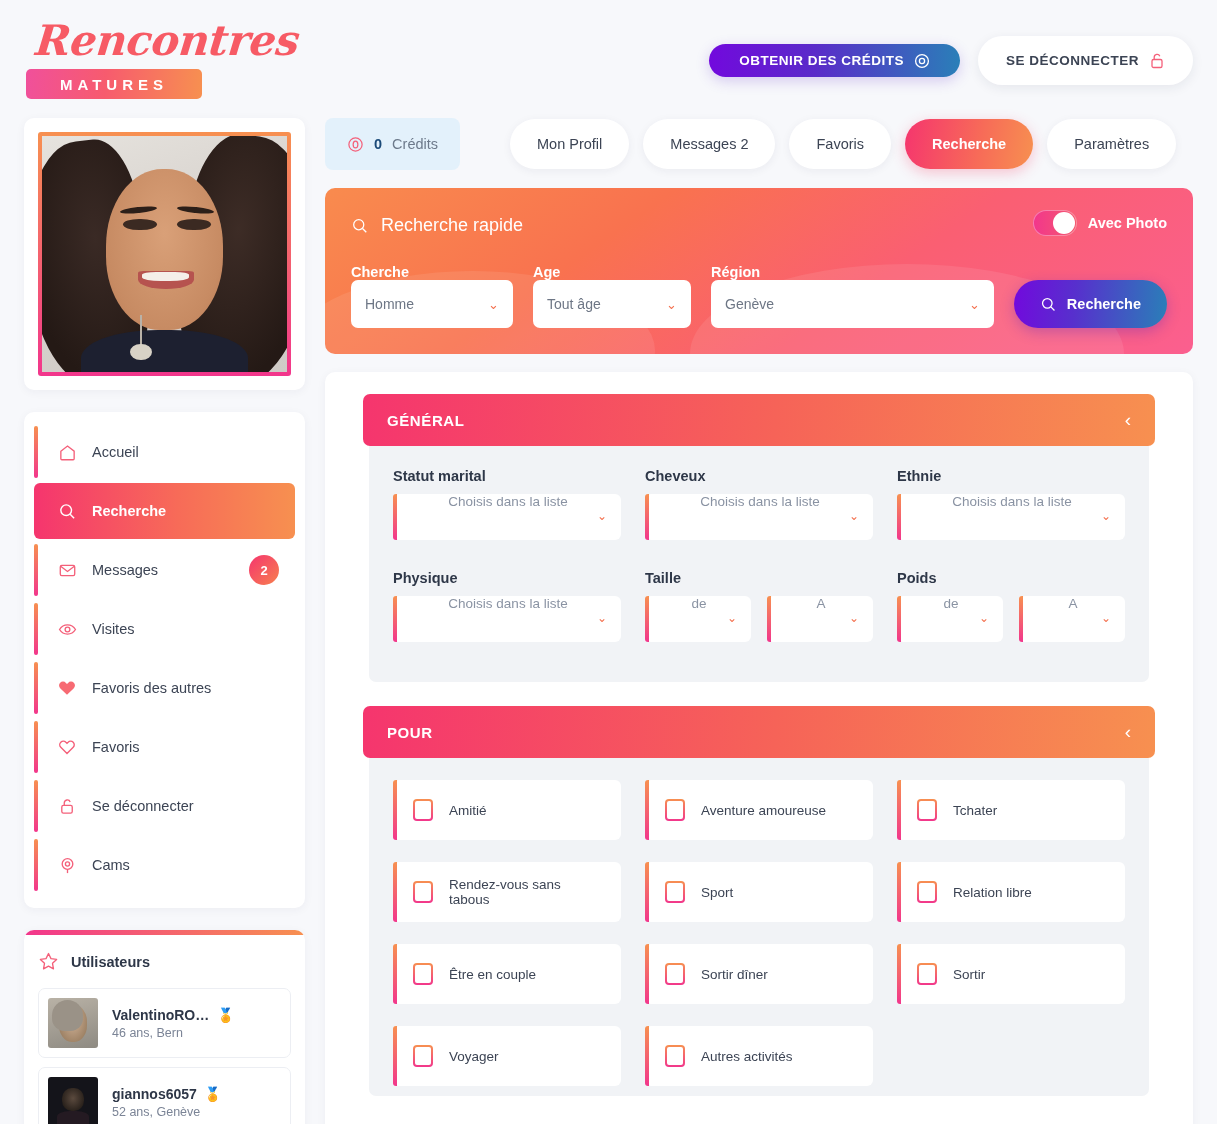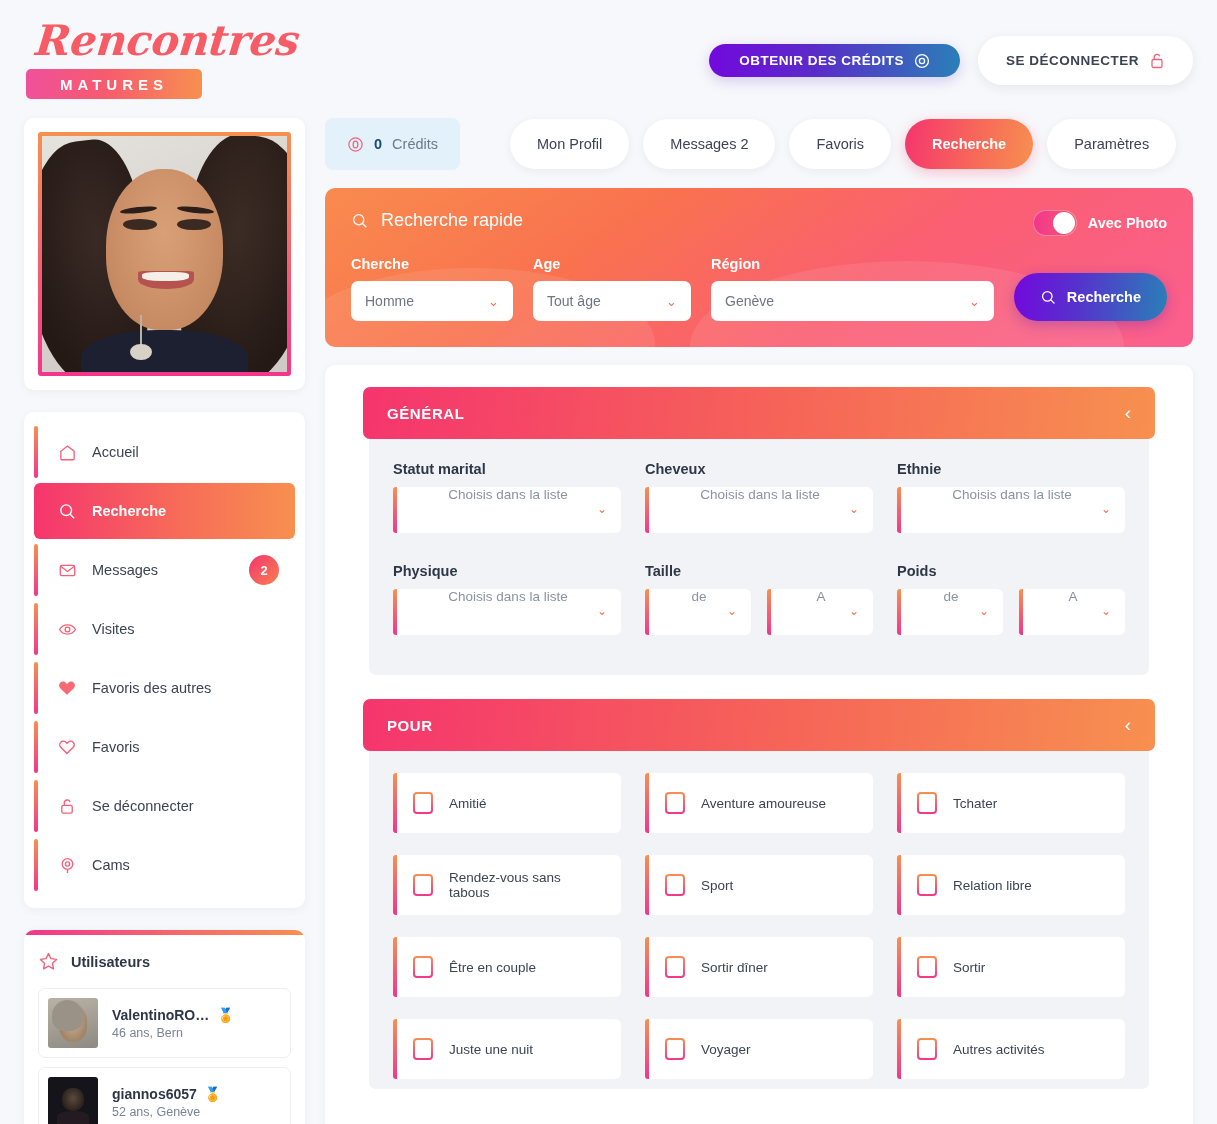--- a/index.html
+++ b/index.html
@@ -189,34 +189,34 @@
     background: linear-gradient(145deg,#f98b4e 0%,#f9724f 32%, #fa5f72 62%, #fb5f8f 100%);
   }
   .quick::before {
     content:""; position:absolute; left:-4%; bottom:-46%; width:42%; height:96%;
     background: rgba(255,255,255,.09); border-radius:50%;
   }
   .quick::after {
     content:""; position:absolute; left:42%; bottom:-54%; width:50%; height:108%;
     background: rgba(255,255,255,.09); border-radius:50%;
   }
-  .quick-head { display:flex; align-items:flex-start; position:relative; z-index:2; margin-bottom:20px; }
+  .quick-head { display:flex; align-items:flex-end; position:relative; z-index:2; margin-bottom:28px; }
   .quick-title { color:#fff; font-size:18px; display:flex; align-items:center; gap:12px; }
   .switch-wrap { margin-left:auto; display:flex; align-items:center; gap:11px; }
   .switch {
     width:44px; height:26px; border-radius:14px; position:relative; cursor:pointer;
     background: linear-gradient(90deg,#f2368c 0%,#f55a6e 100%);
     box-shadow: inset 0 0 0 1px rgba(255,255,255,.35);
   }
   .switch .knob { position:absolute; right:2px; top:2px; width:22px; height:22px; border-radius:50%; background:#fff; }
   .switch-label { color:#fff; font-size:14.5px; font-weight:bold; }
   .q-fields { display:flex; align-items:flex-end; gap:20px; position:relative; z-index:2; }
-  .q-field .q-lbl { color:#fff; font-size:14.5px; font-weight:bold; margin-bottom:9px; display:block; }
+  .q-field .q-lbl { color:#fff; font-size:14.5px; font-weight:bold; margin-bottom:0; display:block; }
   .sel {
-    background:#fff; border-radius:7px; height:40px; display:flex; align-items:center;
+    background:#fff; border-radius:7px; height:48px; display:flex; align-items:center;
     padding:0 14px; font-size:14px; color:#6d7685; position:relative; cursor:pointer;
   }
   .sel .chev { margin-left:auto; color:#f4714f; font-size:13px; }
   .q-cherche { width:162px; } .q-age { width:158px; } .q-region { flex:1; min-width:0; }
   .btn-search {
     height:48px; padding:0 26px; border:none; border-radius:24px; cursor:pointer;
     background: linear-gradient(95deg,#7209dd 0%,#5730cd 40%,#2a7fb8 100%);
     color:#fff; font-size:14.5px; font-weight:bold; display:flex; align-items:center; gap:10px;
     box-shadow: 0 4px 14px rgba(80,30,190,.3);
   }
@@ -633,24 +633,20 @@
             <label class="chk-item">
               <span class="chk-box"></span>
               <span class="chk-lbl">Sortir dîner</span>
             </label>
             <label class="chk-item">
               <span class="chk-box"></span>
               <span class="chk-lbl">Sortir</span>
             </label>
             <label class="chk-item">
               <span class="chk-box"></span>
-              <span class="chk-lbl">Juste une nuit</span>
-            </label>
-            <label class="chk-item">
-              <span class="chk-box"></span>
               <span class="chk-lbl">Voyager</span>
             </label>
             <label class="chk-item">
               <span class="chk-box"></span>
               <span class="chk-lbl">Autres activités</span>
             </label>
           </div>
         </div>
       </div>
     </section>

